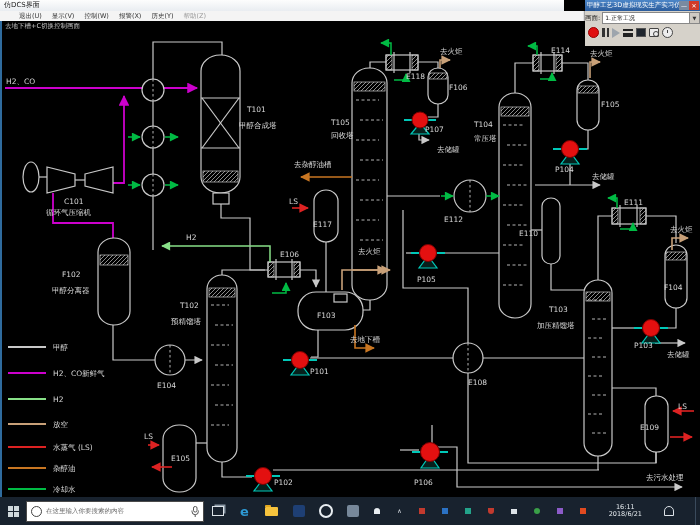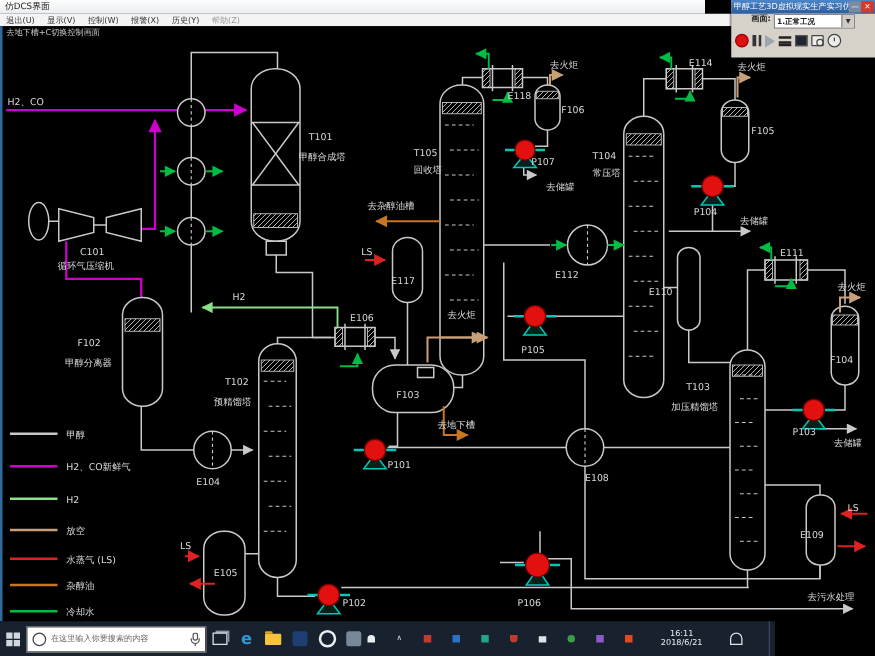--- a/index.html
+++ b/index.html
@@ -2,21 +2,21 @@
 <html><head>
 <meta charset="utf-8">
 <style>
   html,body{margin:0;padding:0;}
   body{width:700px;height:525px;position:relative;overflow:hidden;background:#000;
        font-family:"DejaVu Sans","Liberation Sans",sans-serif;}
   
   .titlebar{position:absolute;left:0;top:0;width:564px;height:11px;background:linear-gradient(#FDFDFD,#E9EDF1);
             font-size:7px;color:#222;line-height:11px;padding-left:4px;box-sizing:border-box;}
   .menubar{position:absolute;left:0;top:11px;width:700px;height:10px;background:#F4F4F4;display:flex;
-           align-items:center;gap:10px;padding-left:5px;font-size:6.5px;color:#333;box-sizing:border-box;}
+           align-items:center;gap:10px;padding-left:19px;font-size:6.5px;color:#333;box-sizing:border-box;}
   .menubar span{cursor:default;}
   .menubar span.dim{color:#999;}
   
   .canvas{position:absolute;left:0;top:21px;width:700px;height:476px;background:#000;
           border-left:2px solid #2F6B9E;box-sizing:border-box;}
   .hint{position:absolute;left:3px;top:1px;font-size:6.5px;color:#C9C9C9;}
   svg text{font-family:"DejaVu Sans","Liberation Sans",sans-serif;font-size:7.5px;fill:#D9D9D9;}
   .pipe{stroke:#C9C9C9;stroke-width:1.2;fill:none;}
   .mag{stroke:#CC00CC;stroke-width:1.8;fill:none;}
   .grn{stroke:#00BB44;stroke-width:1.5;fill:none;}
@@ -33,41 +33,41 @@
   .pump{fill:#E31010;stroke:#7A0000;stroke-width:1;}
   
   .panel{position:absolute;left:585px;top:0;width:115px;height:46px;background:#D6D2CA;z-index:5;
          box-shadow:0 0 2px #000;}
   .panel-title{height:11px;background:linear-gradient(#4C86C8,#2B5C9C);color:#fff;font-size:6.5px;
                line-height:11px;padding-left:2px;white-space:nowrap;overflow:hidden;display:flex;}
   .panel-title .t{flex:1;overflow:hidden;white-space:nowrap;}
   .wbtn{width:10px;height:9px;margin-top:1px;font-size:6px;line-height:9px;text-align:center;color:#fff;}
   .wbtn.min{background:#7A8AA0;}
   .wbtn.cls{background:#D23B2A;margin-right:1px;}
-  .panel-row1{display:flex;align-items:flex-start;height:14px;padding:0 16px;font-weight:bold;}
+  .panel-row1{display:flex;align-items:center;height:14px;padding:0 0;}
   .panel-row1 .lab{font-size:6.5px;color:#222;margin-right:2px;white-space:nowrap;}
   .selbox{flex:1;height:10px;background:#fff;border:1px solid #888;display:flex;align-items:center;}
   .selbox .val{flex:1;font-size:6px;color:#222;padding-left:2px;white-space:nowrap;overflow:hidden;}
   .selbox .arr{width:9px;height:100%;background:#CFCBC4;border-left:1px solid #888;font-size:5px;
                line-height:10px;text-align:center;color:#333;}
   .panel-row2{display:flex;align-items:center;gap:3px;padding:2px 3px;}
   .rec{width:9px;height:9px;border-radius:50%;background:#E01010;border:1px solid #900;}
   .pause{display:flex;gap:2px;}
   .pause i{display:block;width:2.5px;height:9px;background:#333;}
   .play{width:0;height:0;border-left:8px solid #9DA5AD;border-top:5px solid transparent;border-bottom:5px solid transparent;}
   .pico{width:10px;height:9px;box-sizing:border-box;}
   .ic-list{border-top:2px solid #222;border-bottom:2px solid #222;height:8px;position:relative;}
   .ic-list::after{content:"";position:absolute;left:0;top:2px;width:100%;height:2px;background:#222;}
   .ic-screen{background:#20262E;border:1px solid #555;}
   .ic-camera{border:1px solid #444;border-radius:1px;position:relative;background:#EDEDED;}
   .ic-camera::after{content:"";position:absolute;left:2.5px;top:1.5px;width:4px;height:4px;border:1px solid #444;border-radius:50%;}
   .ic-clock{border:1px solid #444;border-radius:50%;width:9px;height:9px;position:relative;background:#EDEDED;}
   .ic-clock::after{content:"";position:absolute;left:4px;top:1.5px;width:1px;height:3.5px;background:#444;}
   
-  .taskbar{position:absolute;left:0;top:497px;width:620px;height:28px;background:#18222E;z-index:6;
+  .taskbar{position:absolute;left:0;top:497px;width:700px;height:28px;background:#18222E;z-index:6;
            display:flex;align-items:center;justify-content:center;}
   .start{width:26px;height:28px;display:flex;align-items:center;justify-content:center;}
   .winlogo{display:grid;grid-template-columns:5px 5px;grid-template-rows:5px 5px;gap:1px;}
   .winlogo i{background:#CFD8DC;display:block;}
   .searchbox{width:178px;height:21px;background:#FFFFFF;border:1px solid #4A4A4A;display:flex;
              align-items:center;gap:4px;padding:0 4px;box-sizing:border-box;}
   .cortana{width:9px;height:9px;border:1.5px solid #444;border-radius:50%;flex:none;}
   .searchtext{flex:1;font-size:6.5px;color:#666;white-space:nowrap;overflow:hidden;}
   .appicon{width:27px;height:28px;display:flex;align-items:center;justify-content:center;}
   .tview{width:10px;height:8px;border:1px solid #DDE3E8;box-shadow:2px -2px 0 -0.5px #8A98A5;}

